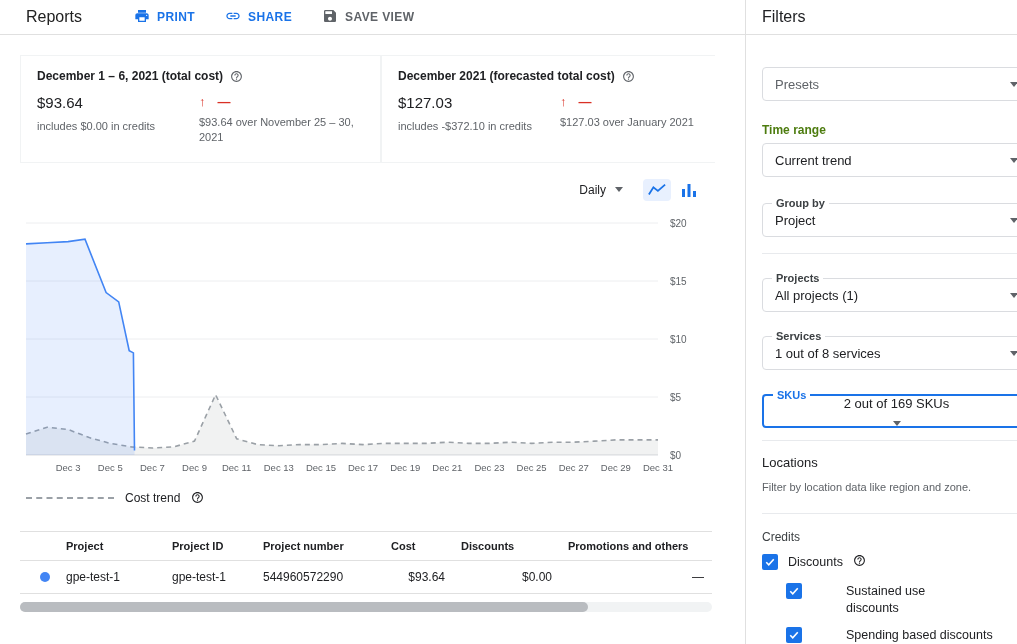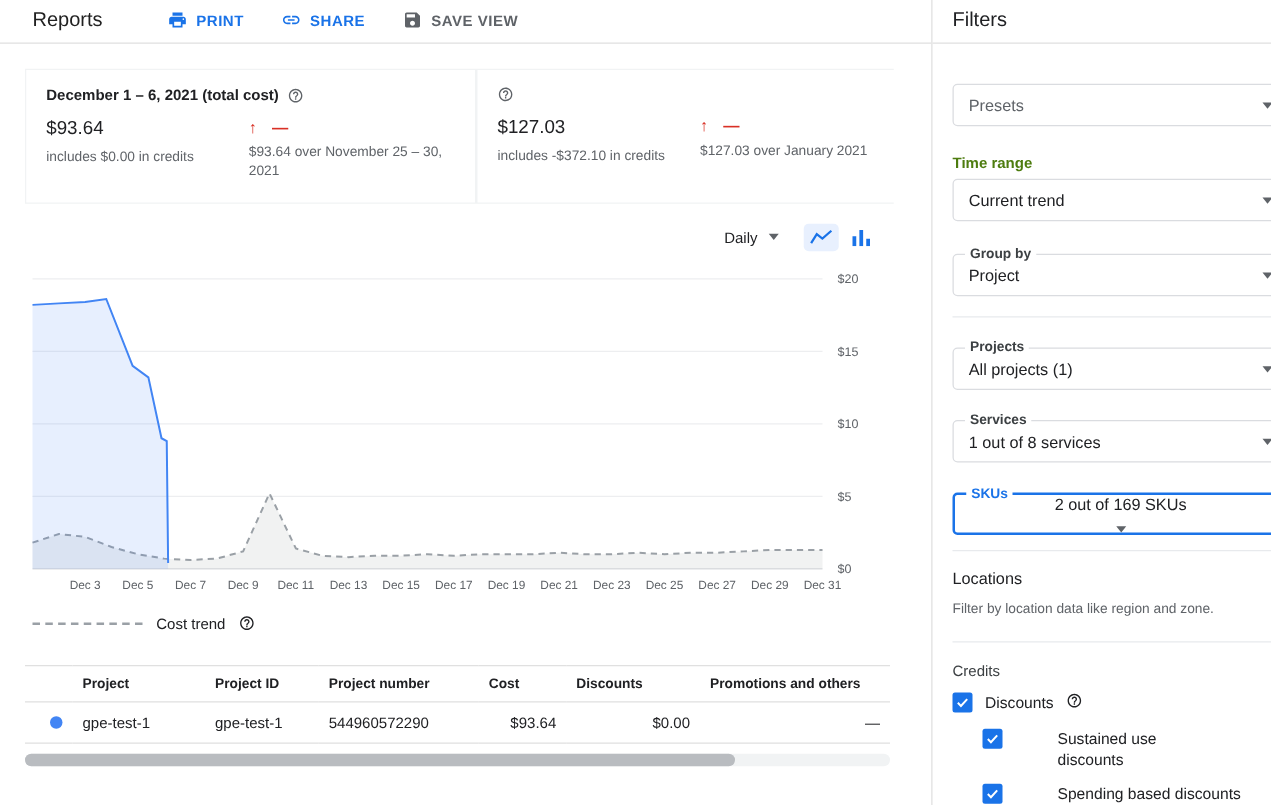--- a/index.html
+++ b/index.html
@@ -132,20 +132,21 @@
             <div class="trend-icons">
               <span>↑</span>
               <span>—</span>
             </div>
             <div class="delta">$93.64 over November 25 – 30, 2021</div>
           </div>
         </div>
       </div>
       <div class="card">
         <div class="card-title-row">
+          <span>December 2021 (forecasted total cost)</span>
           <span class="help">
               <svg width="13" height="13" viewBox="0 0 24 24" fill="#5f6368">
                 <path d="M11 18h2v-2h-2v2zm1-16C6.48 2 2 6.48 2 12s4.48 10 10 10 10-4.48 10-10S17.52 2 12 2zm0 18c-4.41 0-8-3.59-8-8s3.59-8 8-8 8 3.59 8 8-3.59 8-8 8zm0-14c-2.21 0-4 1.79-4 4h2c0-1.1.9-2 2-2s2 .9 2 2c0 2-3 1.75-3 5h2c0-2.25 3-2.5 3-5 0-2.21-1.79-4-4-4z"></path>
               </svg>
             </span>
         </div>
         <div class="card-body">
           <div class="card-left">
             <div class="amount">$127.03</div>
             <div class="small">includes -$372.10 in credits</div>

